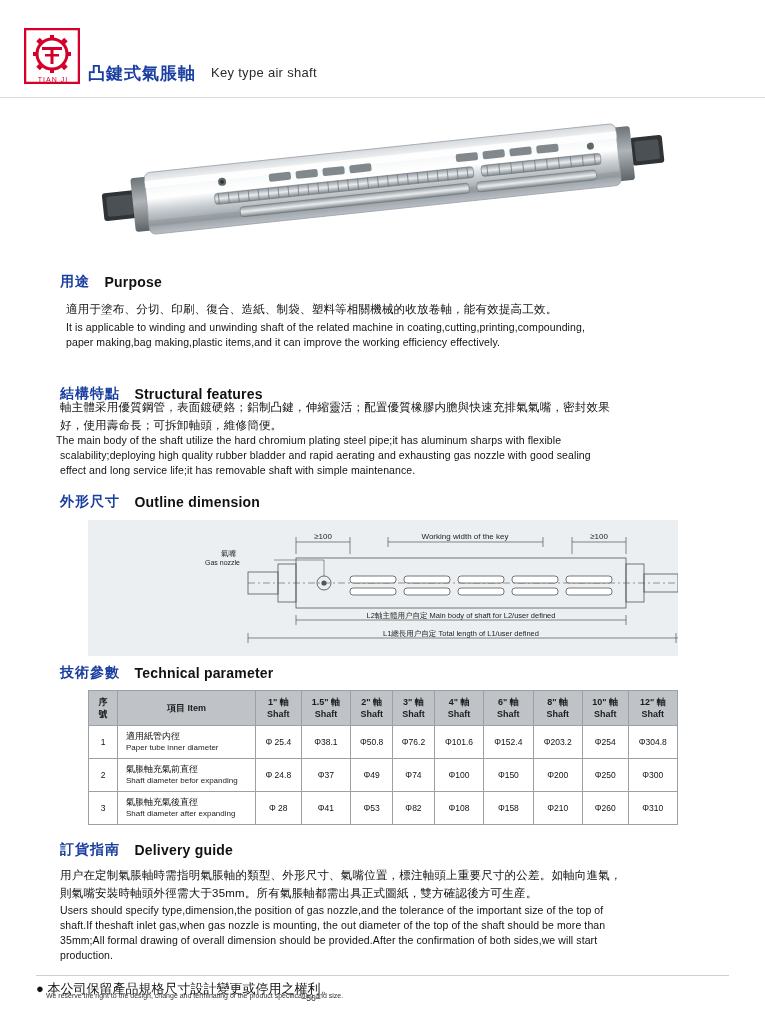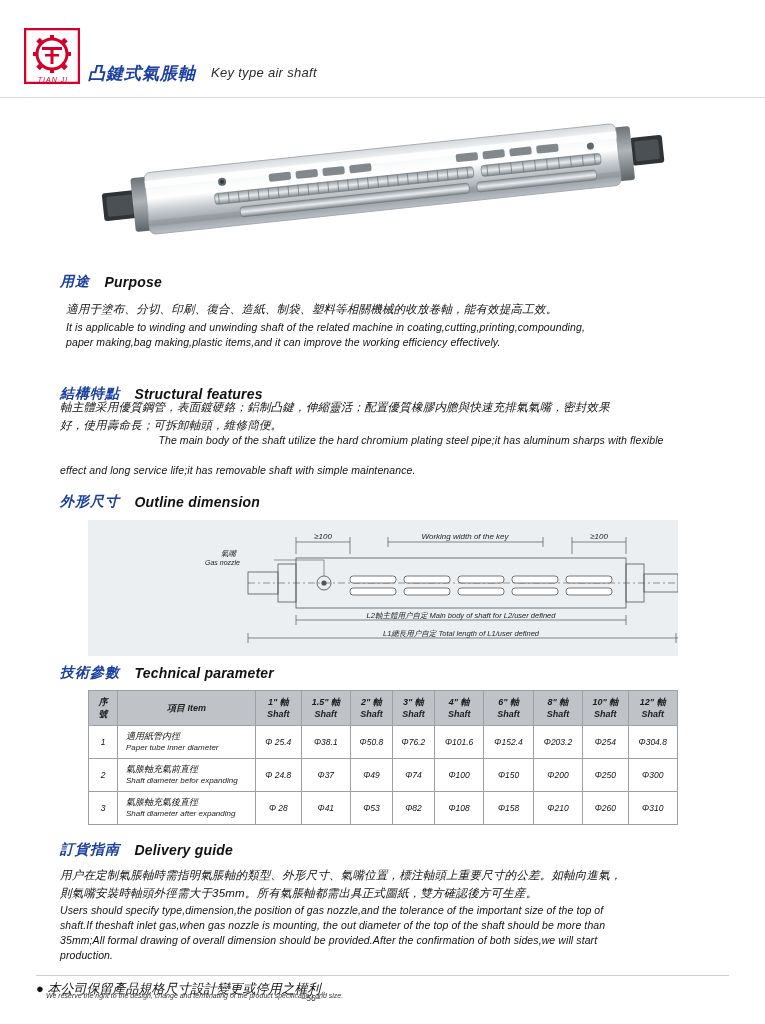--- a/index.html
+++ b/index.html
@@ -4,21 +4,21 @@
 <style>
   html,body{margin:0;padding:0;}
   body{
     width:765px;height:1024px;
     background:#ffffff;
     font-family:"Liberation Sans", sans-serif;
     color:#111;
     position:relative;
     overflow:hidden;
   }
-  .page{position:relative;width:765px;height:1024px;font-style:italic;}
+  .page{position:relative;width:765px;height:1024px;}
 
   
   .header{
     position:absolute;left:0;top:0;width:765px;height:100px;
   }
   .logo{
     position:absolute;left:24px;top:28px;width:56px;height:56px;
   }
   .logo svg{display:block}
   .logo-text{
@@ -237,21 +237,22 @@
   <div class="body-cn" style="left:66px;top:300px;width:640px;">適用于塗布、分切、印刷、復合、造紙、制袋、塑料等相關機械的收放卷軸，能有效提高工效。</div>
   <div class="body-en" style="left:66px;top:320px;width:660px;">It is applicable to winding and unwinding shaft of the related machine in coating,cutting,printing,compounding,</div>
   <div class="body-en" style="left:66px;top:335px;width:660px;">paper making,bag making,plastic items,and it can improve the working efficiency effectively.</div>
 
   <div class="sec" style="left:60px;top:384px;">
     <span class="cn">結構特點</span>
     <span class="en">Structural features</span>
   </div>
   <div class="body-cn" style="left:60px;top:398px;width:660px;">軸主體采用優質鋼管，表面鍍硬鉻；鋁制凸鍵，伸縮靈活；配置優質橡膠内膽與快速充排氣氣嘴，密封效果</div>
   <div class="body-cn" style="left:60px;top:416px;width:660px;">好，使用壽命長；可拆卸軸頭，維修簡便。</div>
-  <div class="body-en" style="left:71px;top:433px;width:680px;text-align:center;">The main body of the shaft utilize the hard chromium plating steel pipe;it has aluminum sharps with flexible</div>
+  <div class="body-en" style="left:56px;top:433px;width:680px;">The main body of the shaft utilize the hard chromium plating steel pipe;it has aluminum sharps with flexible</div>
+  <div class="body-en" style="left:60px;top:448px;width:680px;">scalability;deploying high quality rubber bladder and rapid aerating and exhausting gas nozzle with good sealing</div>
   <div class="body-en" style="left:60px;top:463px;width:680px;">effect and long service life;it has removable shaft with simple maintenance.</div>
 
   <div class="sec" style="left:60px;top:492px;">
     <span class="cn">外形尺寸</span>
     <span class="en">Outline dimension</span>
   </div>
 
   <div class="drawing">
     <svg width="590" height="136" viewBox="0 0 590 136">
       <g stroke="#555" fill="none" stroke-width="0.8">

